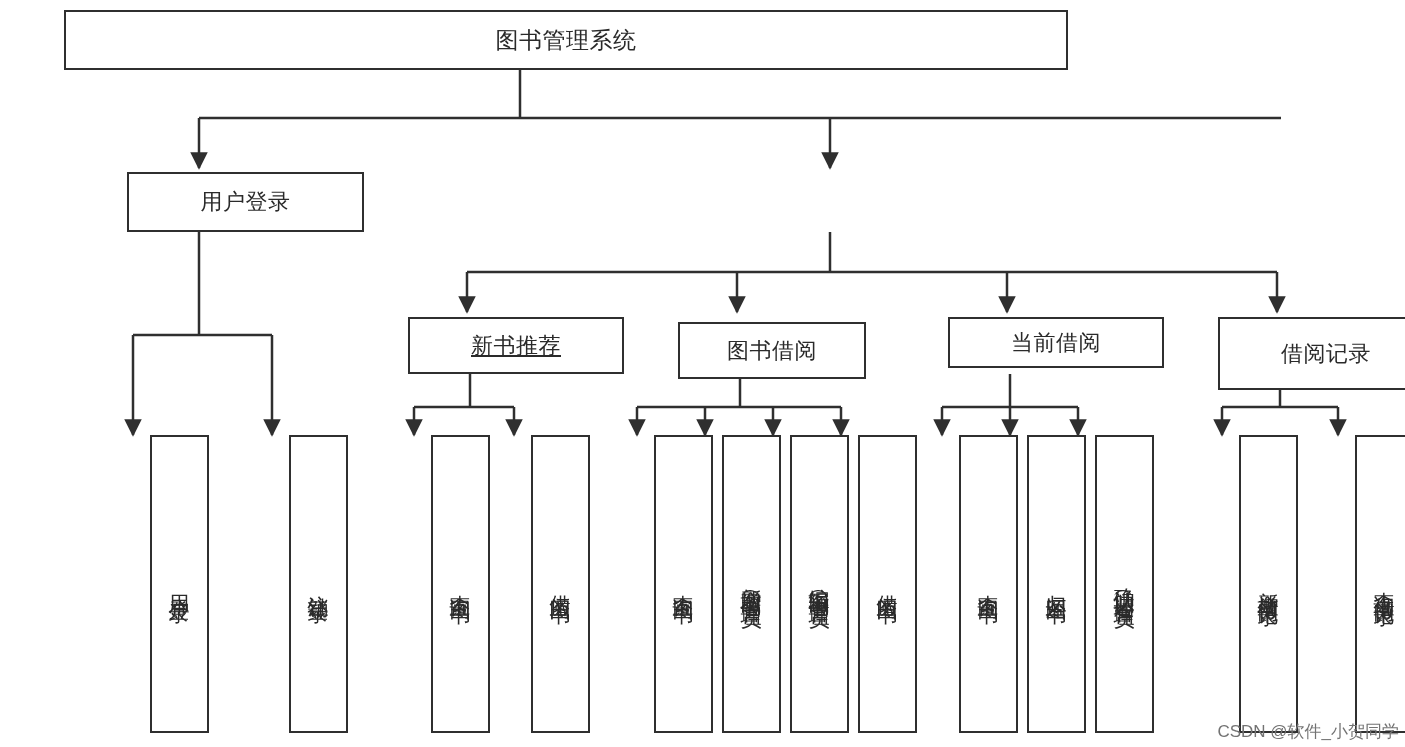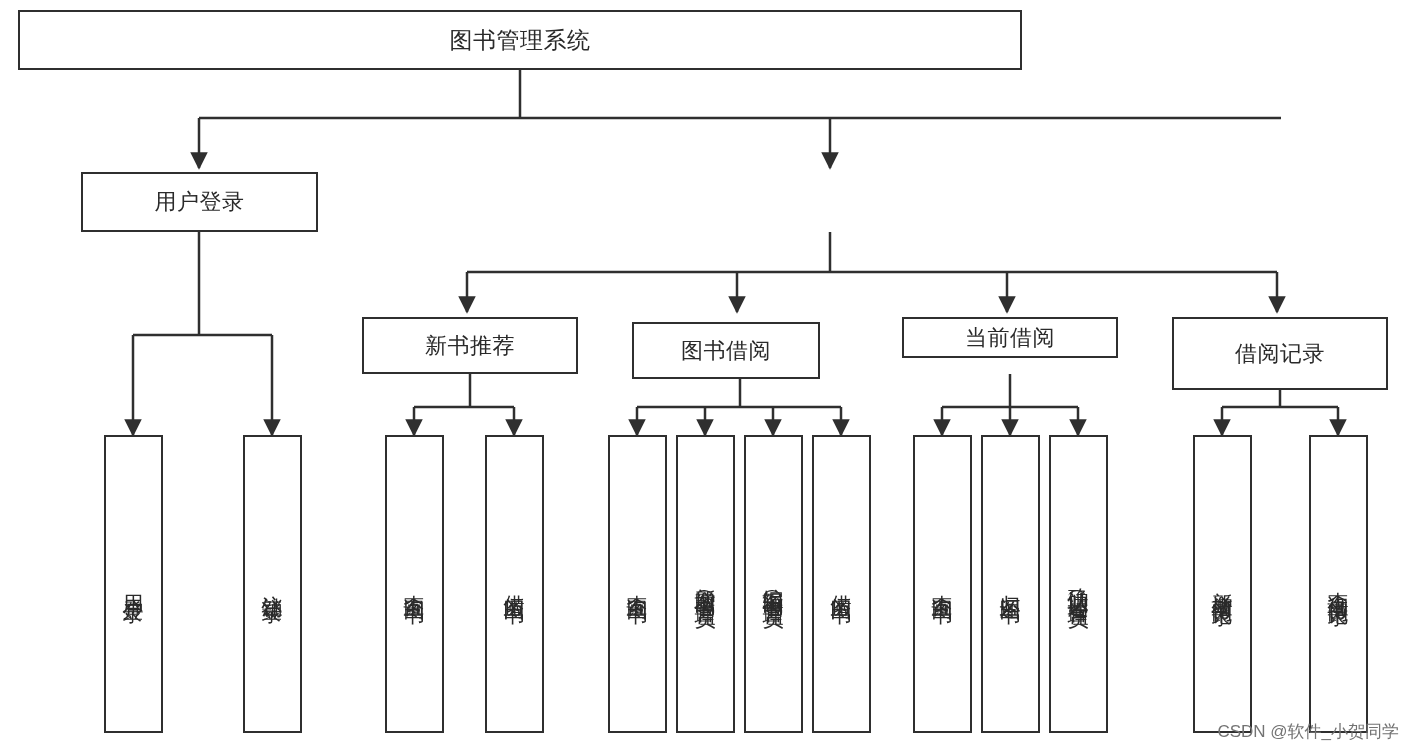--- a/index.html
+++ b/index.html
@@ -31,20 +31,21 @@
   }
   .node {
     position: absolute;
     box-sizing: border-box;
     background: #ffffff;
     border: 2px solid #2f2f2f;
     display: flex;
     align-items: center;
     justify-content: center;
     color: #2a2a2a;
+    margin-left: 46px;
   }
   .node-h {
     font-size: 22px;
     letter-spacing: 0.5px;
     white-space: nowrap;
   }
   .node-root {
     font-size: 23px;
   }
   .node-v {
@@ -120,23 +121,23 @@
       <path d="M 1222 407 L 1338 407"></path>
       <path d="M 1222 407 L 1222 435" marker-end="url(#arrow)"></path>
       <path d="M 1338 407 L 1338 435" marker-end="url(#arrow)"></path>
     </g>
   </svg>
 
   <div class="node node-h node-root" style="left:18px; top:10px; width:1004px; height:60px;">图书管理系统</div>
 
   <div class="node node-h" style="left:81px; top:172px; width:237px; height:60px;">用户登录</div>
 
-  <div class="node node-h" style="left:362px; top:317px; width:216px; height:57px;">新书推荐</div>
+  <div class="node node-h" style="left:362px; top:317px; width:216px; height:57px;text-decoration:underline;">新书推荐</div>
   <div class="node node-h" style="left:632px; top:322px; width:188px; height:57px;">图书借阅</div>
-  <div class="node node-h" style="left:902px; top:317px; width:216px; height:41px;">当前借阅</div>
+  <div class="node node-h" style="left:902px; top:317px; width:216px; height:51px;">当前借阅</div>
   <div class="node node-h" style="left:1172px; top:317px; width:216px; height:73px;">借阅记录</div>
 
   <div class="node node-v" style="left:104px; top:435px; width:59px; height:298px;">用户登录</div>
   <div class="node node-v" style="left:243px; top:435px; width:59px; height:298px;">注销登录</div>
 
   <div class="node node-v" style="left:385px; top:435px; width:59px; height:298px;">查询图书</div>
   <div class="node node-v" style="left:485px; top:435px; width:59px; height:298px;">借阅图书</div>
 
   <div class="node node-v" style="left:608px; top:435px; width:59px; height:298px;">查询图书</div>
   <div class="node node-v" style="left:676px; top:435px; width:59px; height:298px;">新增图书（管理员）</div>

